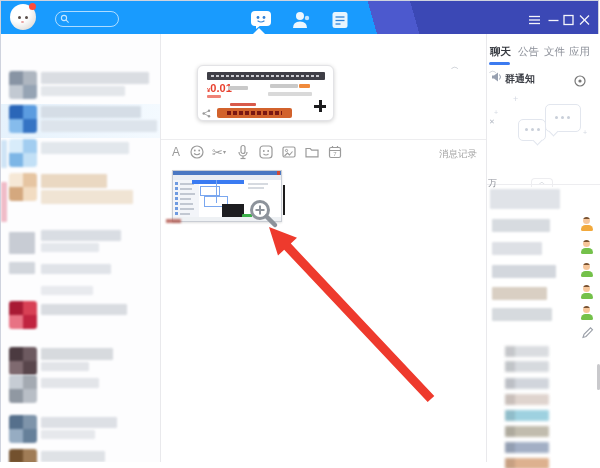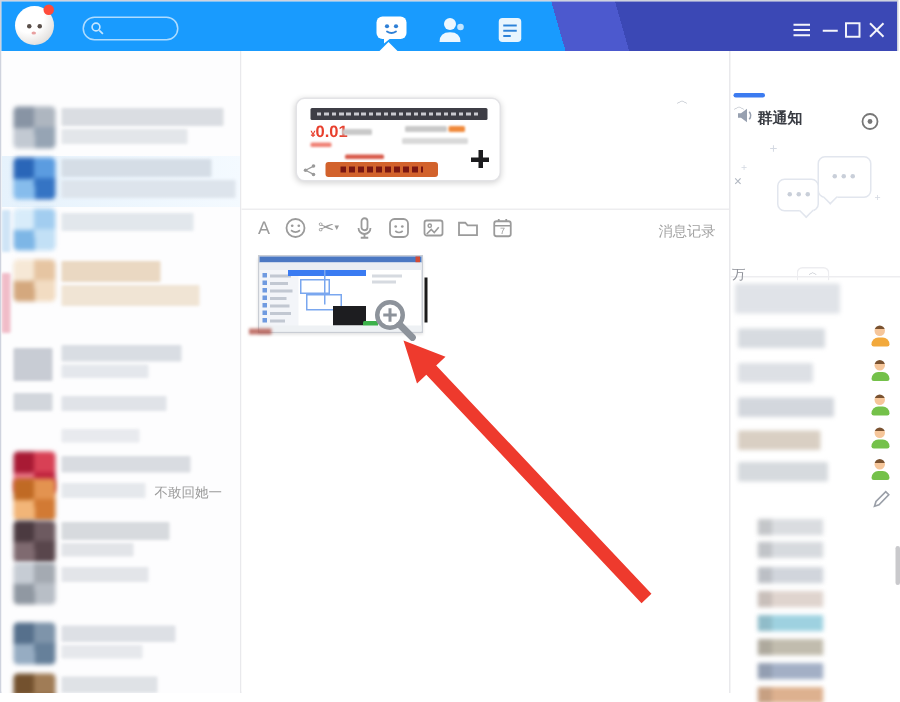--- a/index.html
+++ b/index.html
@@ -185,25 +185,20 @@
         <div class="c-bar" style="left: 8px; top: 0px; width: 26px; height: 12px; background: rgb(210, 214, 220);"></div>
         <div class="c-bar" style="left: 40px; top: 2px; width: 70px; height: 10px; background: rgb(224, 227, 232);"></div>
       </div>
       <div class="chat-item" style="top: 252px; height: 14px;">
         <div class="c-bar" style="left: 40px; top: 0px; width: 52px; height: 9px; background: rgb(232, 234, 238);"></div>
       </div>
       <div class="chat-item" style="top: 266px; height: 22px;">
         <div class="c-avatar" style="background: conic-gradient(rgb(216, 64, 85) 25%, rgb(192, 36, 64) 0deg, rgb(192, 36, 64) 50%, rgb(232, 114, 132) 0deg, rgb(232, 114, 132) 75%, rgb(168, 26, 52) 0deg);"></div>
         <div class="c-bar" style="left: 40px; top: 4px; width: 86px; height: 11px; background: rgb(217, 220, 225);"></div>
       </div>
-      <div class="chat-item" style="top: 284px; height: 26px;">
-        <div class="c-avatar" style="background: conic-gradient(rgb(227, 147, 80) 25%, rgb(210, 122, 52) 0deg, rgb(210, 122, 52) 50%, rgb(242, 181, 120) 0deg, rgb(242, 181, 120) 75%, rgb(192, 106, 36) 0deg);"></div>
-        <div class="c-bar" style="left: 40px; top: 4px; width: 56px; height: 10px; background: rgb(229, 232, 236);"></div>
-        <span class="c-preview" style="left: 102px; top: 4px;">不敢回她一</span>
-      </div>
       <div class="chat-item" style="top: 312px; height: 28px;">
         <div class="c-avatar" style="background: conic-gradient(rgb(109, 90, 96) 25%, rgb(89, 70, 76) 0deg, rgb(89, 70, 76) 50%, rgb(127, 106, 112) 0deg, rgb(127, 106, 112) 75%, rgb(75, 58, 64) 0deg);"></div>
         <div class="c-bar" style="left: 40px; top: 2px; width: 72px; height: 12px; background: rgb(215, 218, 222);"></div>
         <div class="c-bar" style="left: 40px; top: 16px; width: 48px; height: 9px; background: rgb(226, 228, 232);"></div>
       </div>
       <div class="chat-item" style="top: 340px; height: 28px;">
         <div class="c-avatar" style="background: conic-gradient(rgb(164, 170, 178) 25%, rgb(184, 190, 198) 0deg, rgb(184, 190, 198) 50%, rgb(144, 152, 162) 0deg, rgb(144, 152, 162) 75%, rgb(198, 204, 212) 0deg);"></div>
         <div class="c-bar" style="left: 40px; top: 4px; width: 58px; height: 10px; background: rgb(227, 229, 233);"></div>
       </div>
       <div class="chat-item" style="top: 380px; height: 30px;">
@@ -322,20 +317,26 @@
         <line x1="19.5" y1="19.5" x2="28" y2="28" stroke="#8d939b" stroke-width="4.5" stroke-linecap="round"></line>
         <line x1="8.5" y1="13" x2="17.5" y2="13" stroke="#8d939b" stroke-width="2"></line>
         <line x1="13" y1="8.5" x2="13" y2="17.5" stroke="#8d939b" stroke-width="2"></line>
       </svg>
       <div id="caret" class="abs"></div>
 
     </div>
   </div>
 
   <div id="rpanel" class="abs">
+    <div id="rtabs">
+      <span class="rtab active" style="left:3px">聊天</span>
+      <span class="rtab" style="left:31px">公告</span>
+      <span class="rtab" style="left:57px">文件</span>
+      <span class="rtab" style="left:83px;left:82px">应用</span>
+    </div>
     <div id="tab-underline" class="abs"></div>
     <svg id="gear" class="abs" viewBox="0 0 14 14" style="top:40px;left:86px">
       <circle cx="7" cy="7" r="5" fill="none" stroke="#777" stroke-width="1.2"></circle>
       <circle cx="7" cy="7" r="1.6" fill="#777"></circle>
     </svg>
 
     <span class="chev" style="left:2px;top:33px">︿</span>
     <span class="chev" style="left:2px;top:84px;font-size:7px">✕</span>
 
     <svg class="abs" style="left:4px;top:37px" width="12" height="12" viewBox="0 0 12 12">

